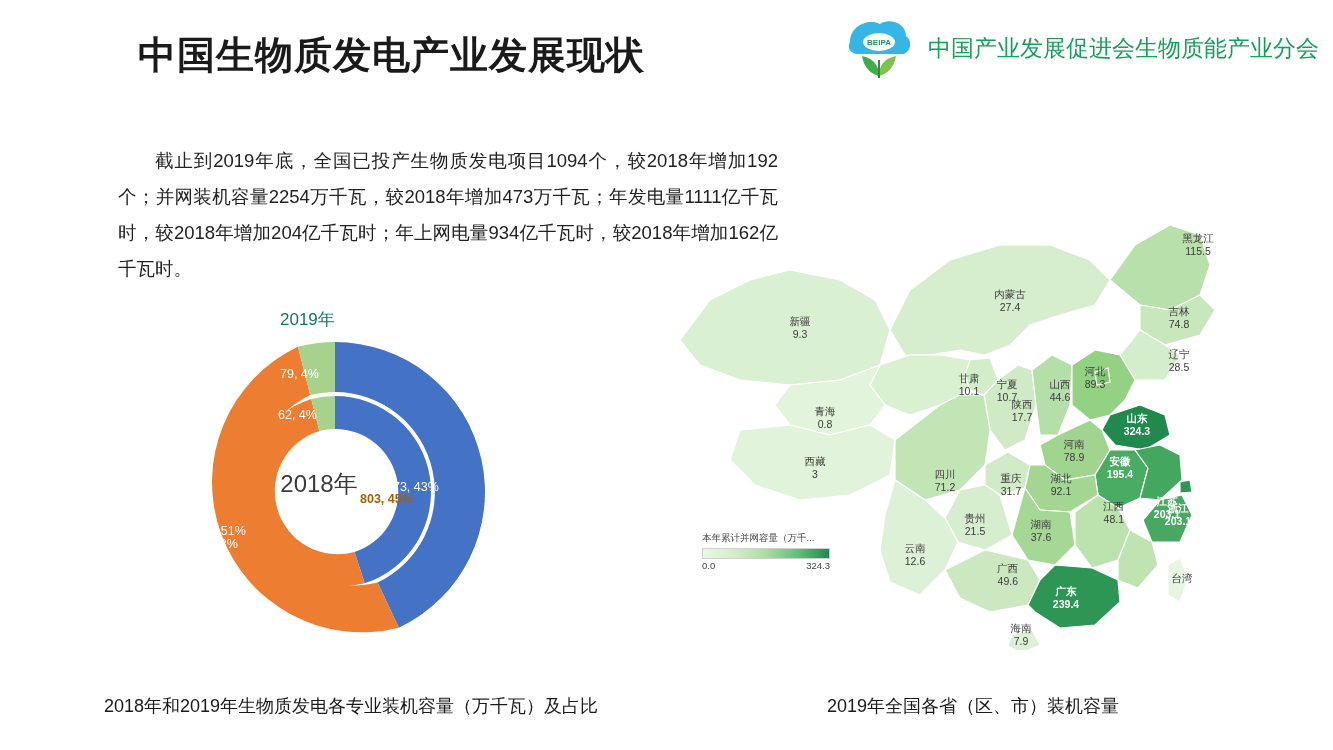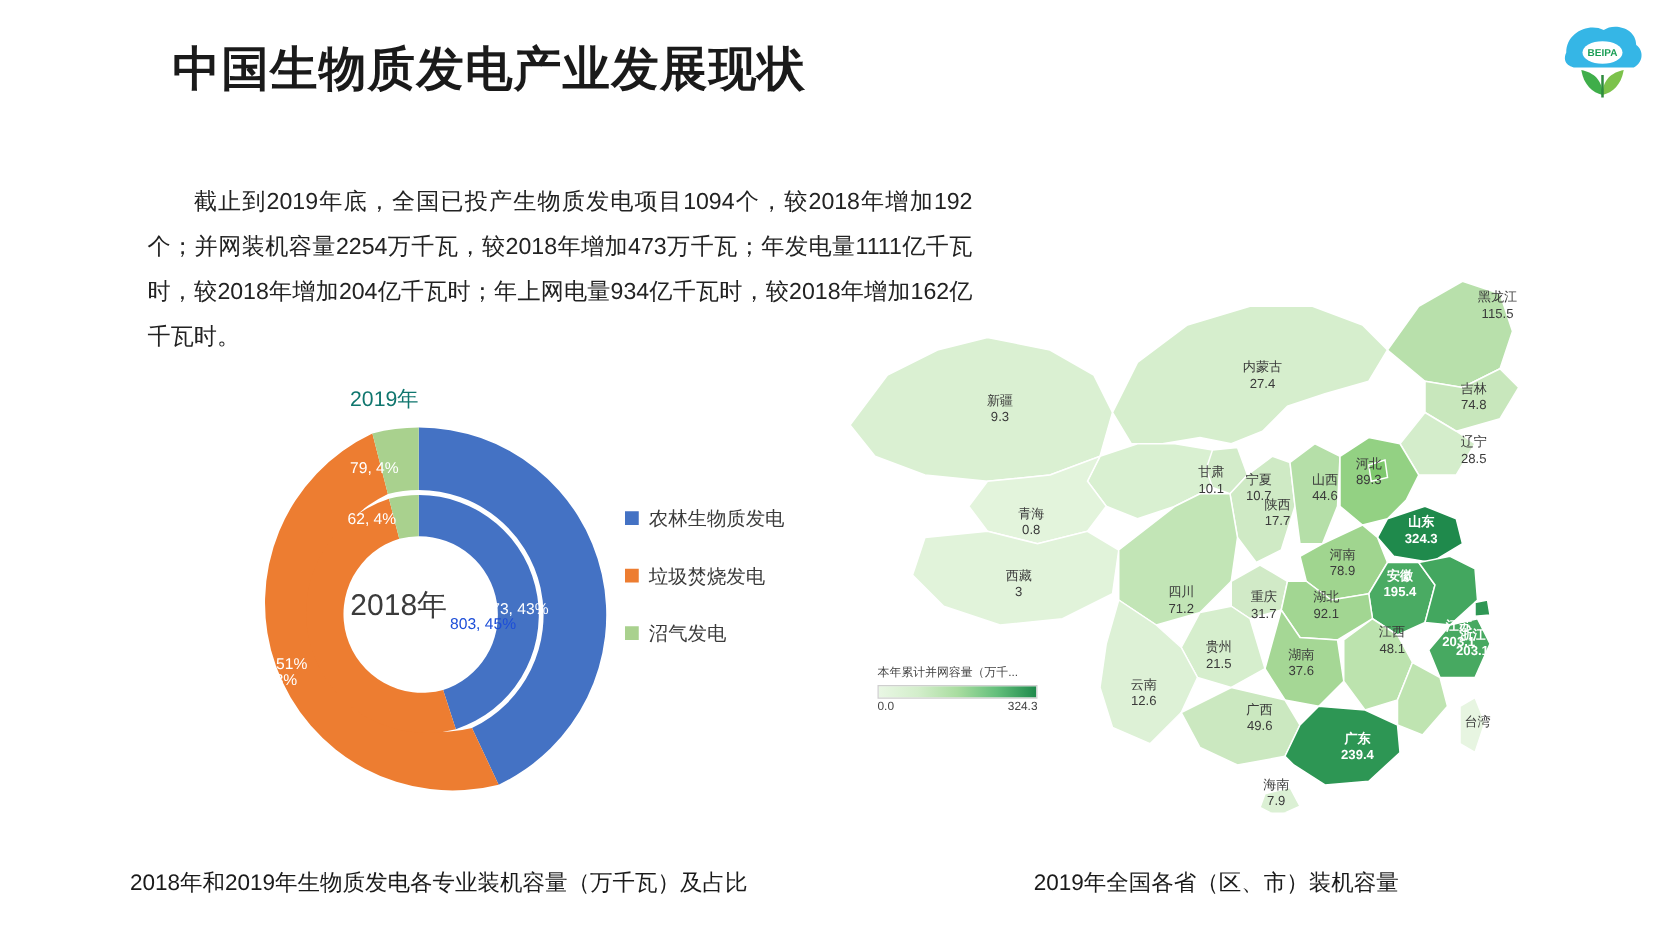--- a/index.html
+++ b/index.html
@@ -190,20 +190,21 @@
   <div id="brand-logo">
     <svg width="74" height="64" viewBox="0 0 74 64" xmlns="http://www.w3.org/2000/svg">
       <path d="M8 26 C8 10, 26 2, 38 8 C46 2, 64 6, 64 20 C70 24, 70 34, 62 38 L14 38 C6 36, 6 30, 8 26 Z" fill="#35b6e6"></path>
       <ellipse cx="37" cy="26" rx="16" ry="9" fill="#ffffff"></ellipse>
       <text x="37" y="29" font-family="'Liberation Sans', sans-serif" font-size="8" fill="#1a9e55" text-anchor="middle" font-weight="bold">BEIPA</text>
       <path d="M37 60 C37 48, 30 42, 20 40 C22 52, 29 58, 37 60 Z" fill="#3fae4a"></path>
       <path d="M37 60 C37 48, 44 42, 54 40 C52 52, 45 58, 37 60 Z" fill="#7cc24b"></path>
       <rect x="36" y="44" width="2" height="18" fill="#2e8b3d"></rect>
     </svg>
   </div>
+  <div id="brand-name">中国产业发展促进会生物质能产业分会</div>
 </div>
 
 <div id="intro-paragraph">截止到2019年底，全国已投产生物质发电项目1094个，较2018年增加192个；并网装机容量2254万千瓦，较2018年增加473万千瓦；年发电量1111亿千瓦时，较2018年增加204亿千瓦时；年上网电量934亿千瓦时，较2018年增加162亿千瓦时。</div>
 
 <div id="donut-block">
   <div id="donut-year-label">2019年</div>
 
   <div id="donut-svg-wrap">
     <svg width="320" height="320" viewBox="0 0 320 320" xmlns="http://www.w3.org/2000/svg">
 
@@ -223,38 +224,24 @@
       </g>
     </svg>
   </div>
 
   <div id="donut-center-label">2018年</div>
 
   <div class="donut-label" style="left:266px; top:180px; color:#ffffff;">973, 43%</div>
   <div class="donut-label" style="left:58px; top:237px; color:#ffffff;">1202, 53%</div>
   <div class="donut-label" style="left:160px; top:67px; color:#ffffff;">79, 4%</div>
 
-  <div class="donut-label" style="left:240px; top:192px; color:#1d4ed8;">803, 45%</div>
+  <div class="donut-label" style="left:240px; top:192px; color:#a16207;font-weight:bold;">803, 45%</div>
   <div class="donut-label" style="left:73px; top:224px; color:#ffffff;">916, 51%</div>
   <div class="donut-label" style="left:158px; top:108px; color:#ffffff;">62, 4%</div>
 
-  <div id="donut-legend">
-    <div class="legend-row">
-      <span class="legend-swatch" style="background:#4472c4"></span>
-      <span class="legend-text" style="max-width:120px">农林生物质发电</span>
-    </div>
-    <div class="legend-row">
-      <span class="legend-swatch" style="background:#ed7d31"></span>
-      <span class="legend-text">垃圾焚烧发电</span>
-    </div>
-    <div class="legend-row">
-      <span class="legend-swatch" style="background:#a9d18e"></span>
-      <span class="legend-text">沼气发电</span>
-    </div>
-  </div>
 </div>
 
 <div id="map-block">
   <svg id="map-svg" width="680" height="500" viewBox="0 0 680 500" xmlns="http://www.w3.org/2000/svg">
     <g stroke="#ffffff" stroke-width="1.2">
 
       <path d="M40 190 L70 150 L110 130 L150 120 L200 130 L235 150 L250 180 L240 215 L200 230 L150 235 L100 230 L60 215 Z" fill="#daf0d2"></path>
 
       <path d="M250 180 L270 140 L310 110 L360 95 L410 95 L450 110 L470 130 L455 155 L420 165 L390 175 L370 195 L345 205 L320 200 L290 205 L265 205 Z" fill="#d6eecd"></path>
 
@@ -386,21 +373,21 @@
   </div>
   <div class="map-label" style="left:312px; top:362px; width:46px;">
     <span>贵州</span><span class="mv">21.5</span>
   </div>
   <div class="map-label" style="left:252px; top:392px; width:46px;">
     <span>云南</span><span class="mv">12.6</span>
   </div>
   <div class="map-label" style="left:332px; top:412px; width:46px;text-align:right;">
     <span>广西</span><span class="mv">49.6</span>
   </div>
-  <div class="map-label dark" style="left:420px; top:435px; width:52px;">
+  <div class="map-label dark" style="left:400px; top:435px; width:52px;">
     <span>广东</span><span class="mv">239.4</span>
   </div>
   <div class="map-label" style="left:358px; top:472px; width:46px;">
     <span>海南</span><span class="mv">7.9</span>
   </div>
   <div class="map-label" style="left:522px; top:422px; width:40px;">
     <span>台湾</span>
   </div>
 
   <div id="map-legend">

